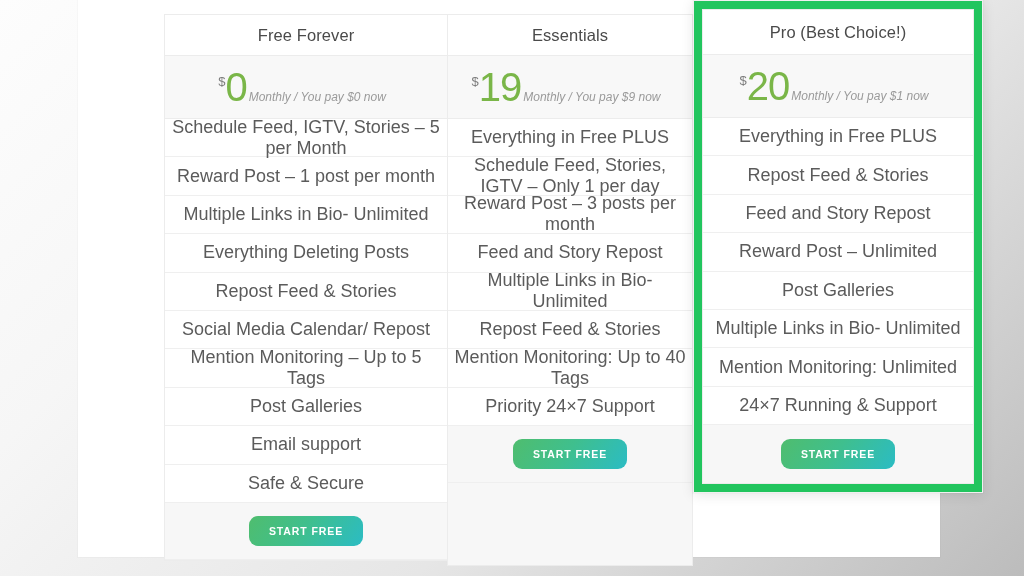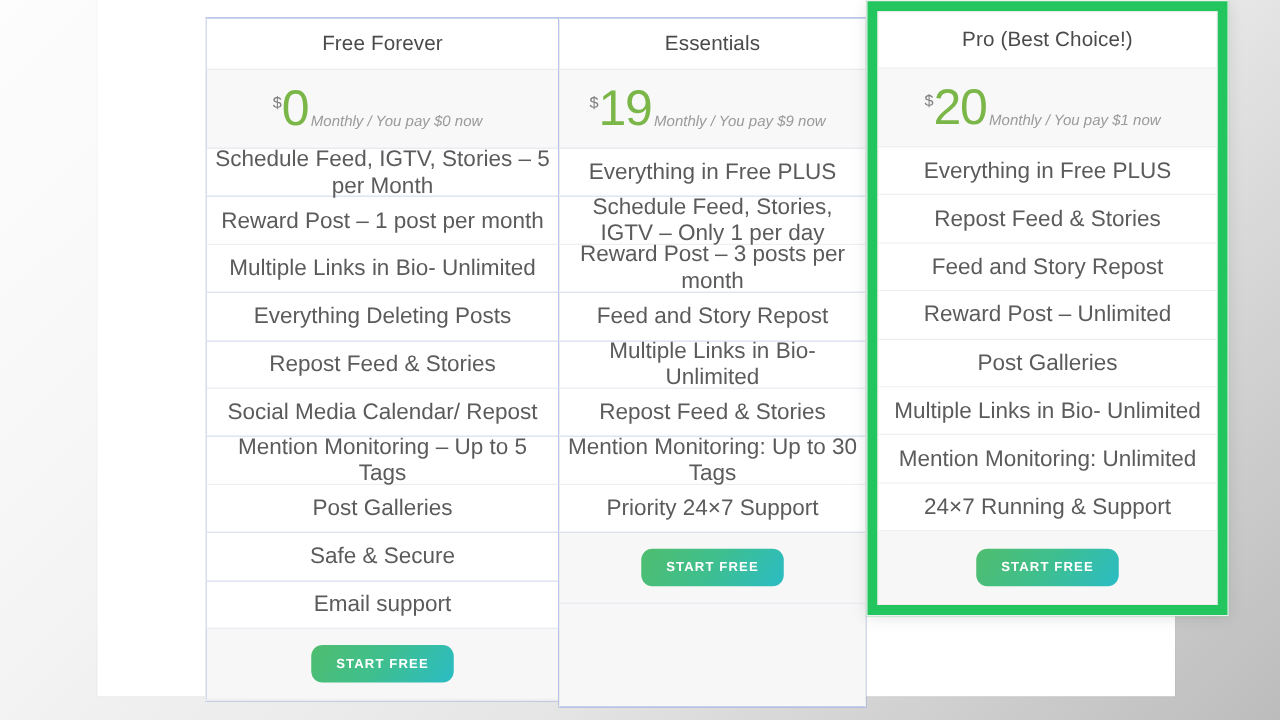--- a/index.html
+++ b/index.html
@@ -45,21 +45,21 @@
   }
 
   .col-free  { width: 283px; }
   .col-ess   { width: 246px; }
   .col-pro   { width: 281px; }
 
   
   .plain-body {
     border: 1px solid #ececec;
     border-right: none;
-    background: #1d4ed8;
+    background: #0f172a;
   }
   .col-ess .plain-body { border-right: 1px solid #ececec; }
 
   
   .pro-frame {
     position: absolute;
     left: 0px;
     top: -14px;
     width: 290px;
     padding: 8px;
@@ -190,22 +190,22 @@
           </div>
 
           <div class="feat">Schedule Feed, IGTV, Stories – 5 per Month</div>
           <div class="feat">Reward Post – 1 post per month</div>
           <div class="feat">Multiple Links in Bio- Unlimited</div>
           <div class="feat">Everything Deleting Posts</div>
           <div class="feat">Repost Feed &amp; Stories</div>
           <div class="feat">Social Media Calendar/ Repost</div>
           <div class="feat">Mention Monitoring – Up to 5 Tags</div>
           <div class="feat">Post Galleries</div>
+          <div class="feat">Email support</div>
           <div class="feat">Safe &amp; Secure</div>
-          <div class="feat">Email support</div>
 
           <div class="cta-row">
             <button class="cta-btn">START FREE</button>
           </div>
         </div>
       </div>
 
       <div class="col col-ess">
         <div class="plain-body">
           <div class="hdr">Essentials</div>
@@ -217,21 +217,21 @@
               <span class="note">Monthly / You pay $9 now</span>
             </div>
           </div>
 
           <div class="feat">Everything in Free PLUS</div>
           <div class="feat">Schedule Feed, Stories, IGTV – Only 1 per day</div>
           <div class="feat">Reward Post – 3 posts per month</div>
           <div class="feat">Feed and Story Repost</div>
           <div class="feat">Multiple Links in Bio- Unlimited</div>
           <div class="feat">Repost Feed &amp; Stories</div>
-          <div class="feat">Mention Monitoring: Up to 30 Tags</div>
+          <div class="feat">Mention Monitoring: Up to 40 Tags</div>
           <div class="feat">Priority 24×7 Support</div>
 
           <div class="cta-row">
             <button class="cta-btn">START FREE</button>
           </div>
           <div class="tail" style="height:82px"></div>
         </div>
       </div>
 
       <div class="col col-pro">

